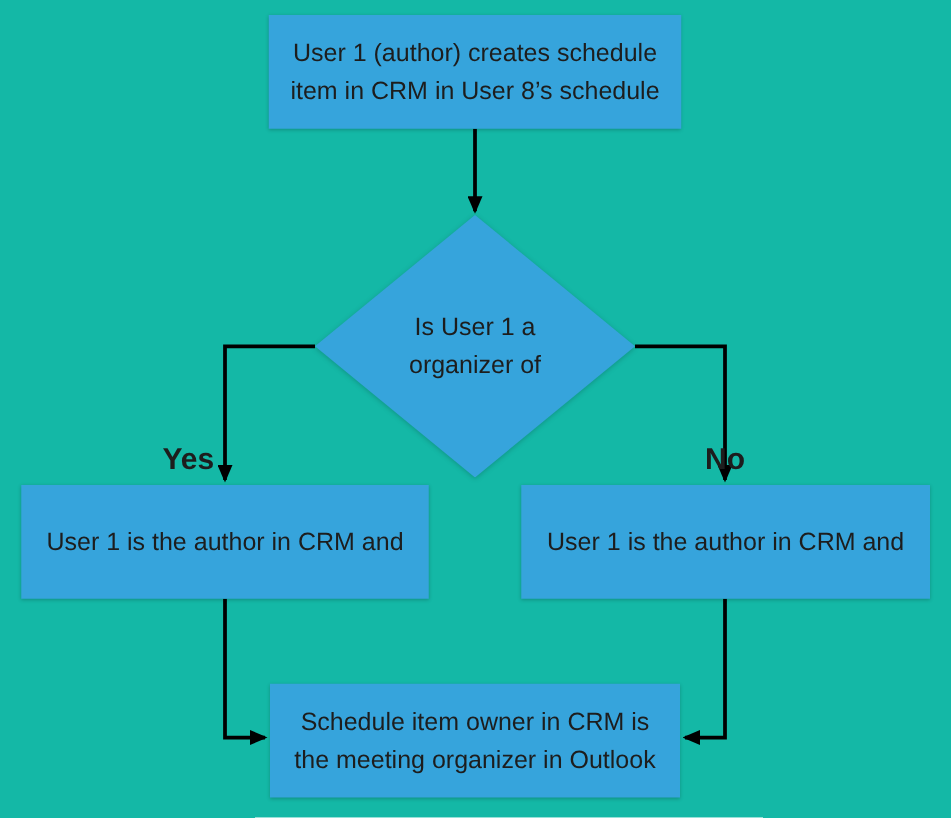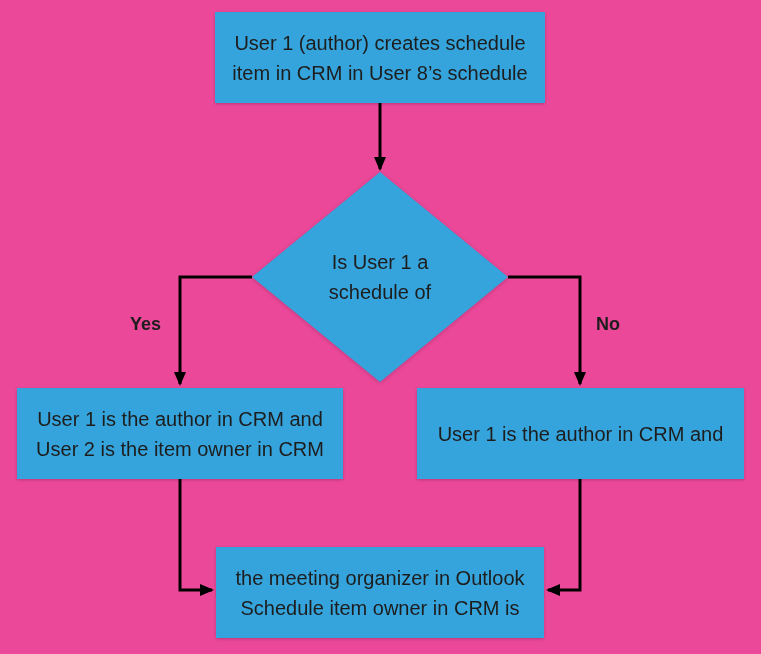--- a/index.html
+++ b/index.html
@@ -4,21 +4,21 @@
 <style>
   html, body {
     margin: 0;
     padding: 0;
     background: #ffffff;
   }
   #canvas {
     position: relative;
     width: 761px;
     height: 654px;
-    background: #ec4899;
+    background: #14b8a6;
     font-family: "Liberation Sans", "DejaVu Sans", sans-serif;
     color: #1d1d1d;
     overflow: hidden;
   }
   #connectors {
     position: absolute;
     left: 0;
     top: 0;
     width: 761px;
     height: 654px;
@@ -61,27 +61,28 @@
     flex-direction: column;
     align-items: center;
     justify-content: center;
     text-align: left;
     font-size: 20px;
     line-height: 30px;
     box-shadow: none;
   }
   .edge-label {
     position: absolute;
-    font-size: 18px;
+    font-size: 24px;
     font-weight: bold;
     color: #1d1d1d;
     white-space: nowrap;
+    margin-top: 40px;
   }
   #label-yes { left: 130px; top: 314px; }
-  #label-no  { left: 596px; top: 314px; }
+  #label-no  { left: 564px; top: 314px; }
 </style>
 </head>
 <body>
 
 <div id="canvas">
 
   <svg id="connectors" viewBox="0 0 761 654" xmlns="http://www.w3.org/2000/svg">
     <defs>
       <marker id="arrowhead" markerUnits="userSpaceOnUse" markerWidth="14" markerHeight="12" refX="12" refY="6" orient="auto">
         <path d="M0,0 L14,6 L0,12 Z" fill="#000000"></path>
@@ -95,34 +96,33 @@
   </svg>
 
   <div class="node" id="node-start">
     <div class="line">User 1 (author) creates schedule</div>
     <div class="line">item in CRM in User 8’s schedule</div>
   </div>
 
   <div id="diamond-wrap">
     <div id="diamond">
       <div class="line">Is User 1 a</div>
-      <div class="line">schedule of</div>
+      <div class="line">organizer of</div>
     </div>
   </div>
 
   <div class="edge-label" id="label-yes">Yes</div>
   <div class="edge-label" id="label-no">No</div>
 
   <div class="node" id="node-yes-outcome">
     <div class="line">User 1 is the author in CRM and</div>
-    <div class="line">User 2 is the item owner in CRM</div>
   </div>
 
   <div class="node" id="node-no-outcome">
     <div class="line">User 1 is the author in CRM and</div>
   </div>
 
   <div class="node" id="node-end">
+    <div class="line">Schedule item owner in CRM is</div>
     <div class="line">the meeting organizer in Outlook</div>
-    <div class="line">Schedule item owner in CRM is</div>
   </div>
 
 </div>
 
 </body></html>

